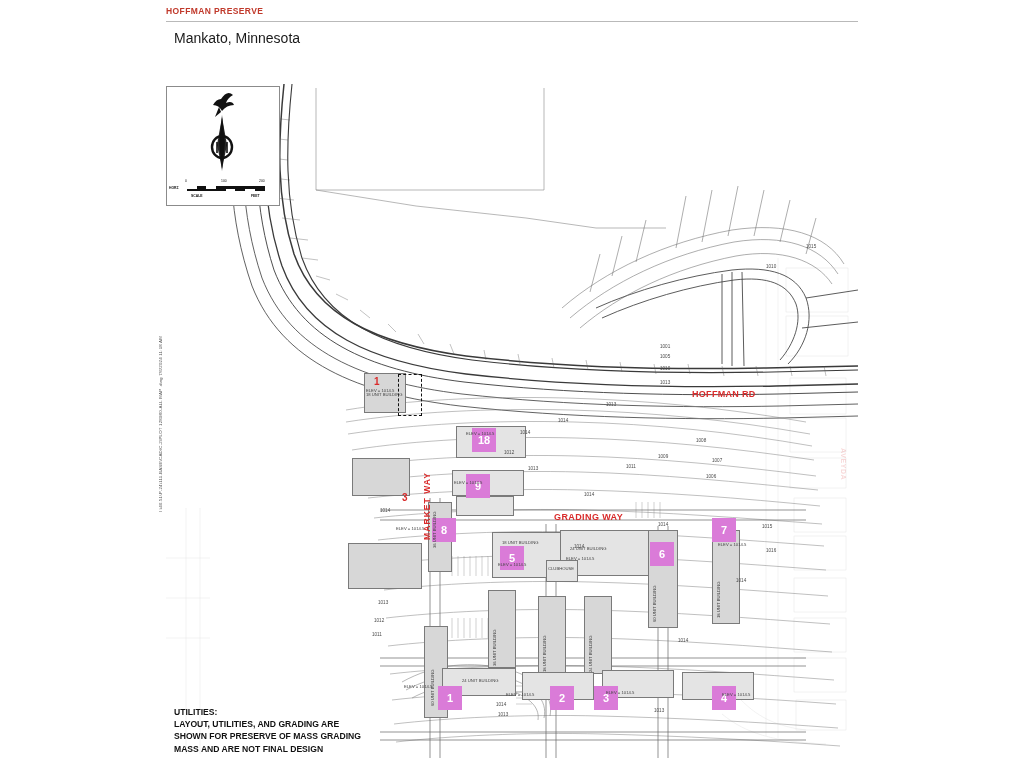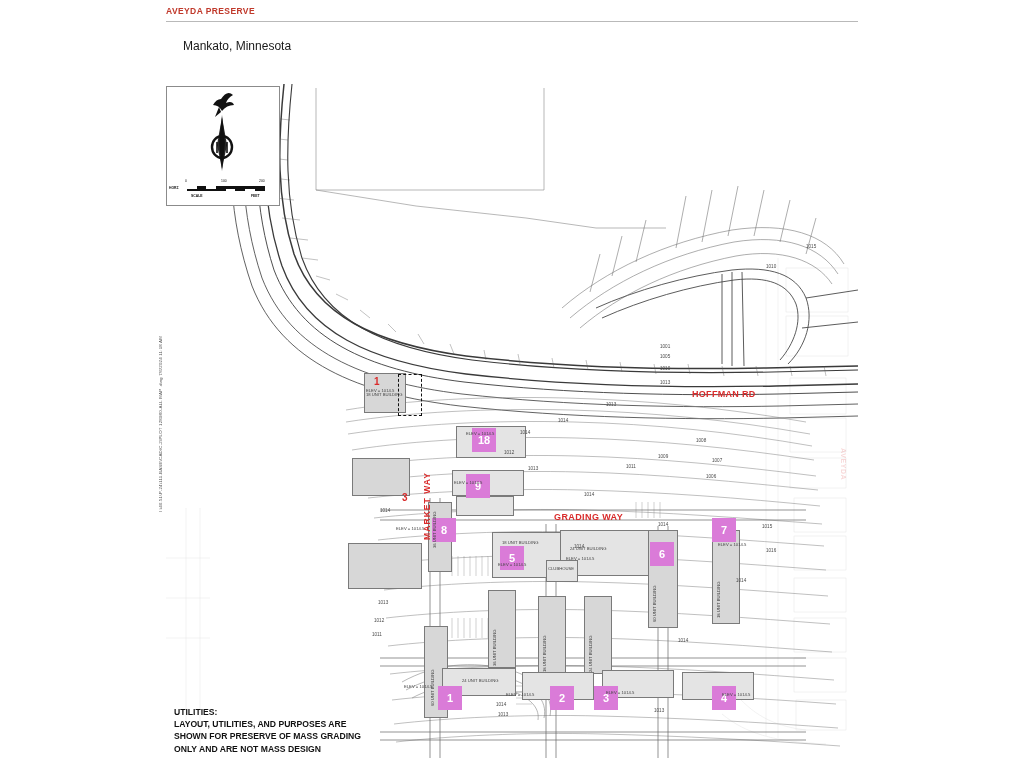--- a/index.html
+++ b/index.html
@@ -5,21 +5,21 @@
   html,body{margin:0;padding:0;background:#ffffff;}
   body{width:1024px;height:768px;overflow:hidden;
        font-family:"Liberation Sans",sans-serif;color:#222;}
   .page{position:relative;width:1024px;height:768px;}
 
   
   .hdr{position:absolute;left:166px;top:6px;width:700px;}
   .hdr-eyebrow{font-size:8.5px;letter-spacing:.4px;color:#c0392b;font-weight:600;margin:0 0 5px 0;}
   .hdr-title{font-size:15.5px;font-weight:bold;color:#1c6b49;margin:0;letter-spacing:-.1px;}
   .hdr-rule{height:1px;background:#b9b9b9;margin:3px 0 2px 0;width:692px;}
-  .hdr-sub{font-size:12px;color:#1a1a1a;margin:17px;}
+  .hdr-sub{font-size:14px;color:#1a1a1a;margin:8px;}
 
   
   .map{position:absolute;left:166px;top:78px;width:692px;height:680px;
        background:#ffffff;overflow:hidden;}
   .map svg{position:absolute;left:0;top:0;}
 
   
   .napanel{position:absolute;left:0px;top:8px;width:112px;height:118px;
            border:1px solid #8b8b8b;background:#fff;}
 
@@ -57,21 +57,21 @@
   .sb-w{position:absolute;top:0px;width:9.7px;height:2.5px;background:#fff;}
   .sb-cap{position:absolute;font-size:3.4px;color:#111;font-weight:bold;}
   .faded-red{color:#d92b2b;opacity:.18;font-weight:bold;}
 </style>
 </head>
 <body>
 
 <div class="page">
 
   <div class="hdr">
-    <p class="hdr-eyebrow">AVEYDA PRESERVE</p>
+    <p class="hdr-eyebrow">HOFFMAN PRESERVE</p>
     <div class="hdr-rule"></div>
     <p class="hdr-sub">Mankato, Minnesota</p>
   </div>
 
   <div class="map">
 
     <svg width="692" height="680">
       <defs>
         <pattern id="hatch" width="4" height="4" patternUnits="userSpaceOnUse">
           <path d="M0,4 l4,-4" stroke="#999" stroke-width=".4"></path>
@@ -332,18 +332,18 @@
     <div class="lbl contour" style="left:596px;top:446px;">1015</div>
     <div class="lbl contour" style="left:600px;top:470px;">1016</div>
     <div class="lbl contour" style="left:600px;top:186px;">1010</div>
     <div class="lbl contour" style="left:640px;top:166px;">1015</div>
   </div>
 
   <div class="stamp">I:\46.51\P-24\111-BASE\CAD\C-2\PLOT 128980-ALL MAP .dwg  7/6/2024 11:18 AM</div>
 
   <div class="disc">
     <div>UTILITIES:</div>
-    <div>LAYOUT, UTILITIES, AND PURPOSES ARE</div>
+    <div>LAYOUT, UTILITIES, AND GRADING ARE</div>
     <div>SHOWN FOR PRESERVE OF MASS GRADING</div>
-    <div>ONLY AND ARE NOT MASS DESIGN</div>
+    <div>MASS AND ARE NOT FINAL DESIGN</div>
   </div>
 
 </div>
 
 </body></html>

